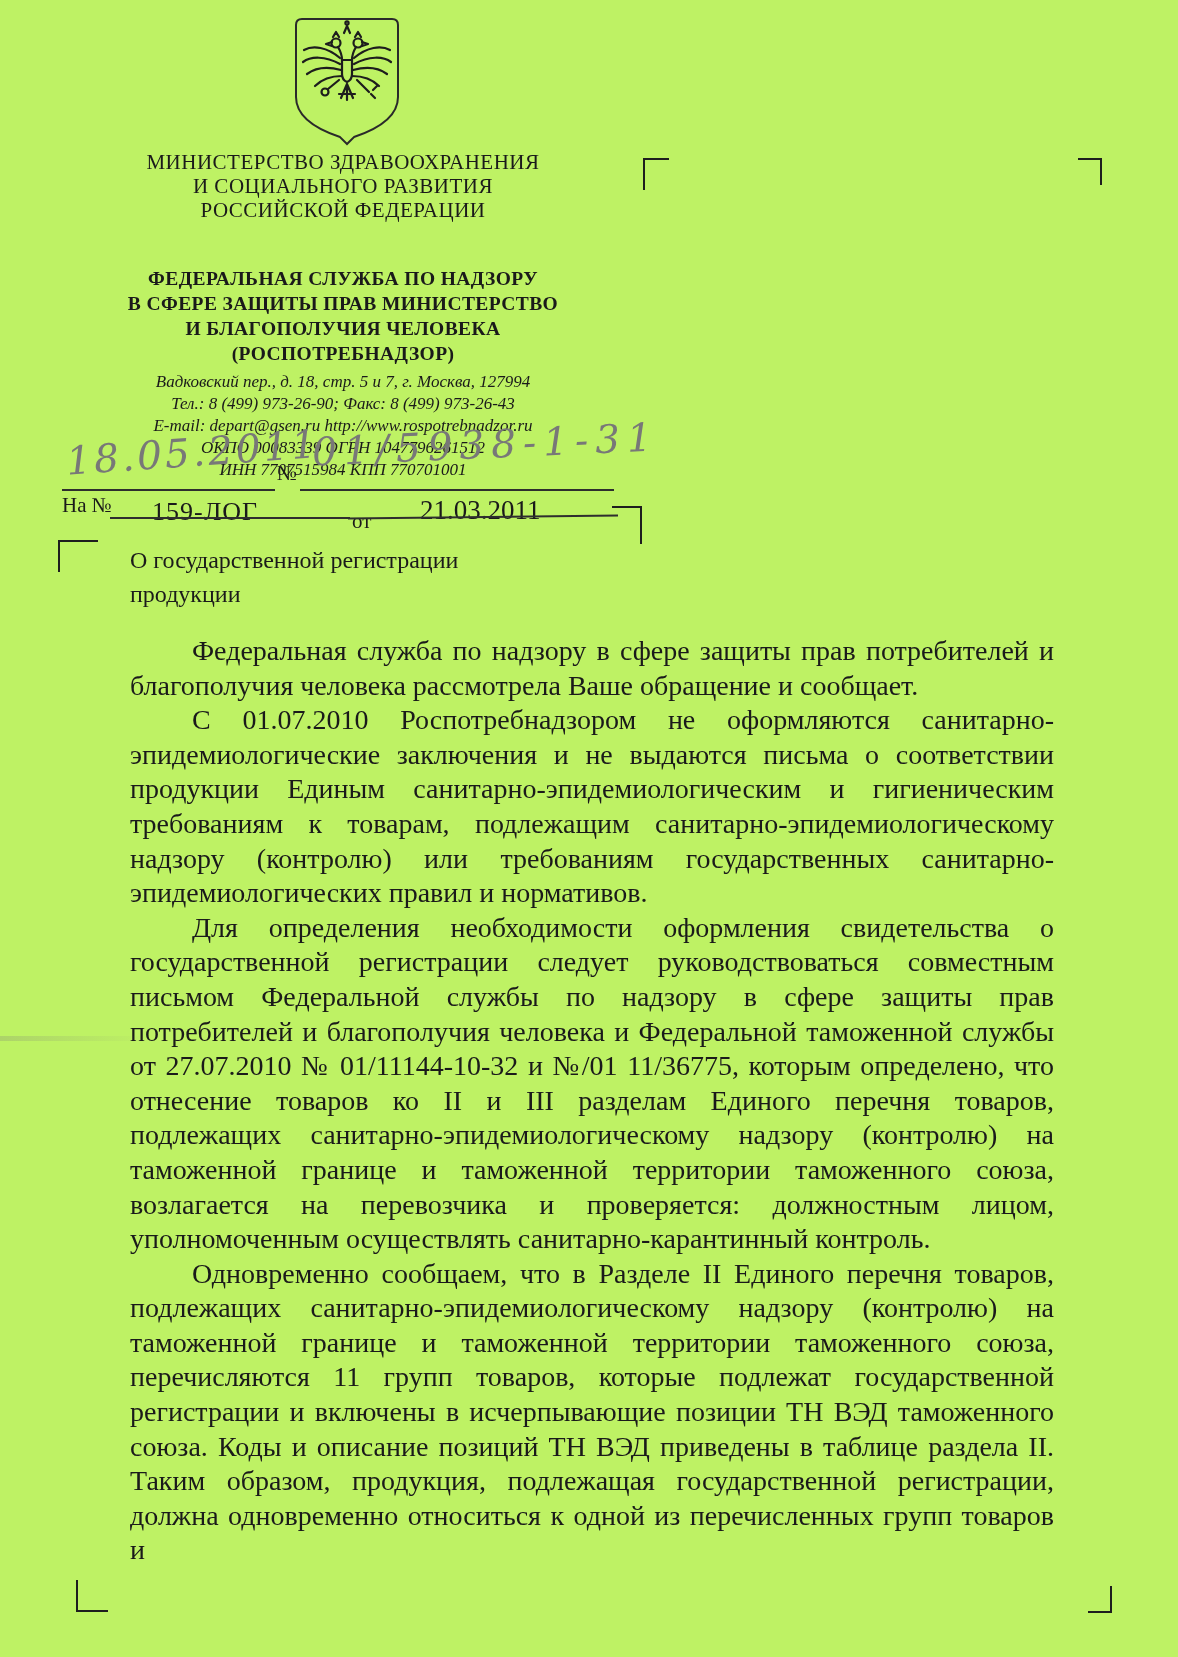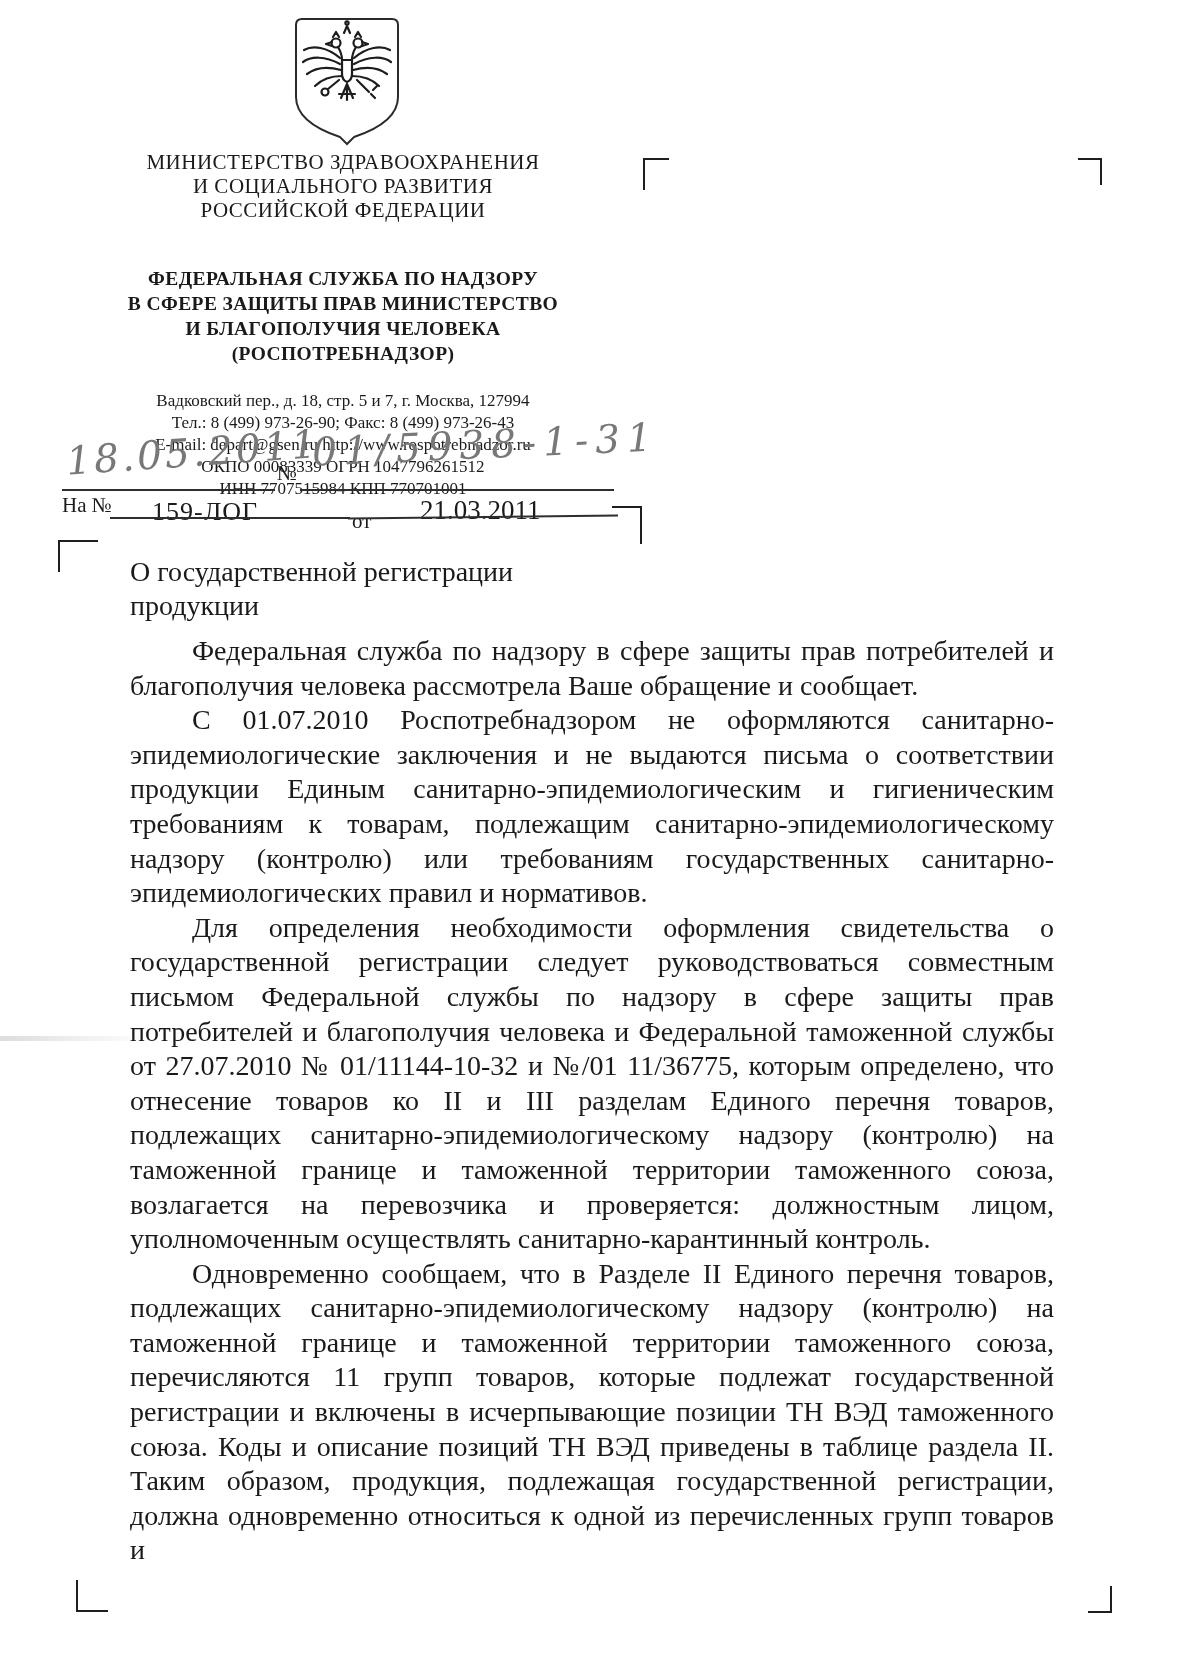--- a/index.html
+++ b/index.html
@@ -1,30 +1,30 @@
 <!DOCTYPE html>
 <html lang="ru"><head>
 <meta charset="utf-8">
 <style>
   html,body{margin:0;padding:0;background:#e9e9e6;}
   .page{
     position:relative;
     width:1178px;height:1657px;
     margin:0 auto;
-    background:#ffffff;
+    background:#bef264;
     font-family:"Liberation Serif", serif;
     color:#1a1a1a;
     overflow:hidden;
   }
   
   .emblem{position:absolute;left:286px;top:12px;width:122px;height:134px;}
   .letterhead{position:absolute;left:118px;top:150px;width:450px;text-align:center;}
   .ministry{font-size:21px;line-height:24px;letter-spacing:.5px;}
   .service{margin-top:44px;font-weight:bold;font-size:19.5px;line-height:25px;letter-spacing:.4px;}
-  .addr{margin-top:24px;font-size:17px;line-height:22px;}
+  .addr{margin-top:5px;font-size:17px;line-height:22px;font-style:italic;}
   .lh-line{display:block;}
   
   .recipient{position:absolute;left:624px;top:228px;font-size:25px;line-height:34px;}
   
   .hand{
     position:absolute;
     font-family:"DejaVu Serif", serif;
     font-style:italic;
     color:#787878;
     white-space:nowrap;
@@ -43,21 +43,21 @@
   .strike-2{left:348px;top:516px;width:270px;transform:rotate(-0.6deg);}
   
   .corner{position:absolute;}
   .c-tl{left:643px;top:158px;width:24px;height:30px;border-top:2px solid #1e1e1e;border-left:2px solid #1e1e1e;}
   .c-tr{left:1078px;top:158px;width:22px;height:25px;border-top:2px solid #1e1e1e;border-right:2px solid #1e1e1e;}
   .c-ml{left:58px;top:540px;width:38px;height:30px;border-top:2px solid #1e1e1e;border-left:2px solid #1e1e1e;}
   .c-mr{left:612px;top:506px;width:28px;height:36px;border-top:2px solid #1e1e1e;border-right:2px solid #1e1e1e;}
   .c-bl{left:76px;top:1580px;width:30px;height:30px;border-bottom:2px solid #1e1e1e;border-left:2px solid #1e1e1e;}
   .c-br{left:1088px;top:1586px;width:22px;height:25px;border-bottom:2px solid #1e1e1e;border-right:2px solid #1e1e1e;}
   
-  .subject{position:absolute;left:130px;top:543px;font-size:28px;line-height:34px;margin-top:12px;}
+  .subject{position:absolute;left:130px;top:543px;font-size:24px;line-height:34px;}
   .body-text{
     position:absolute;left:130px;top:634px;width:924px;
     font-size:28px;line-height:34.6px;text-align:justify;
   }
   .body-text p{margin:0;text-indent:62px;}
   .smudge{position:absolute;left:0;top:1036px;width:150px;height:5px;
           background:linear-gradient(90deg, rgba(120,120,120,.25), rgba(120,120,120,0));}
 </style>
 </head>
 <body>

